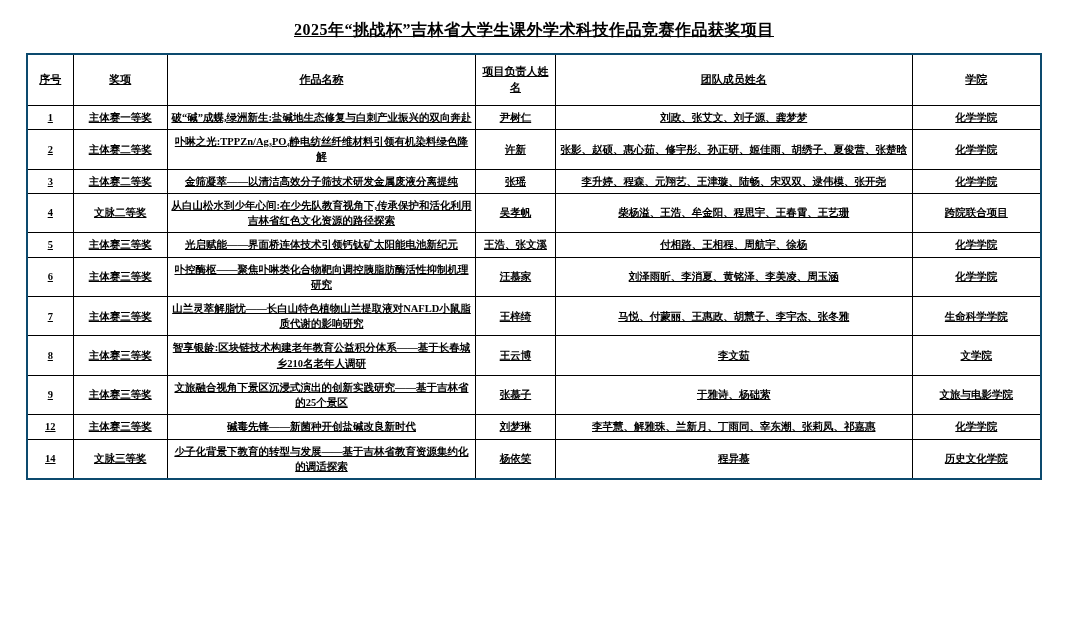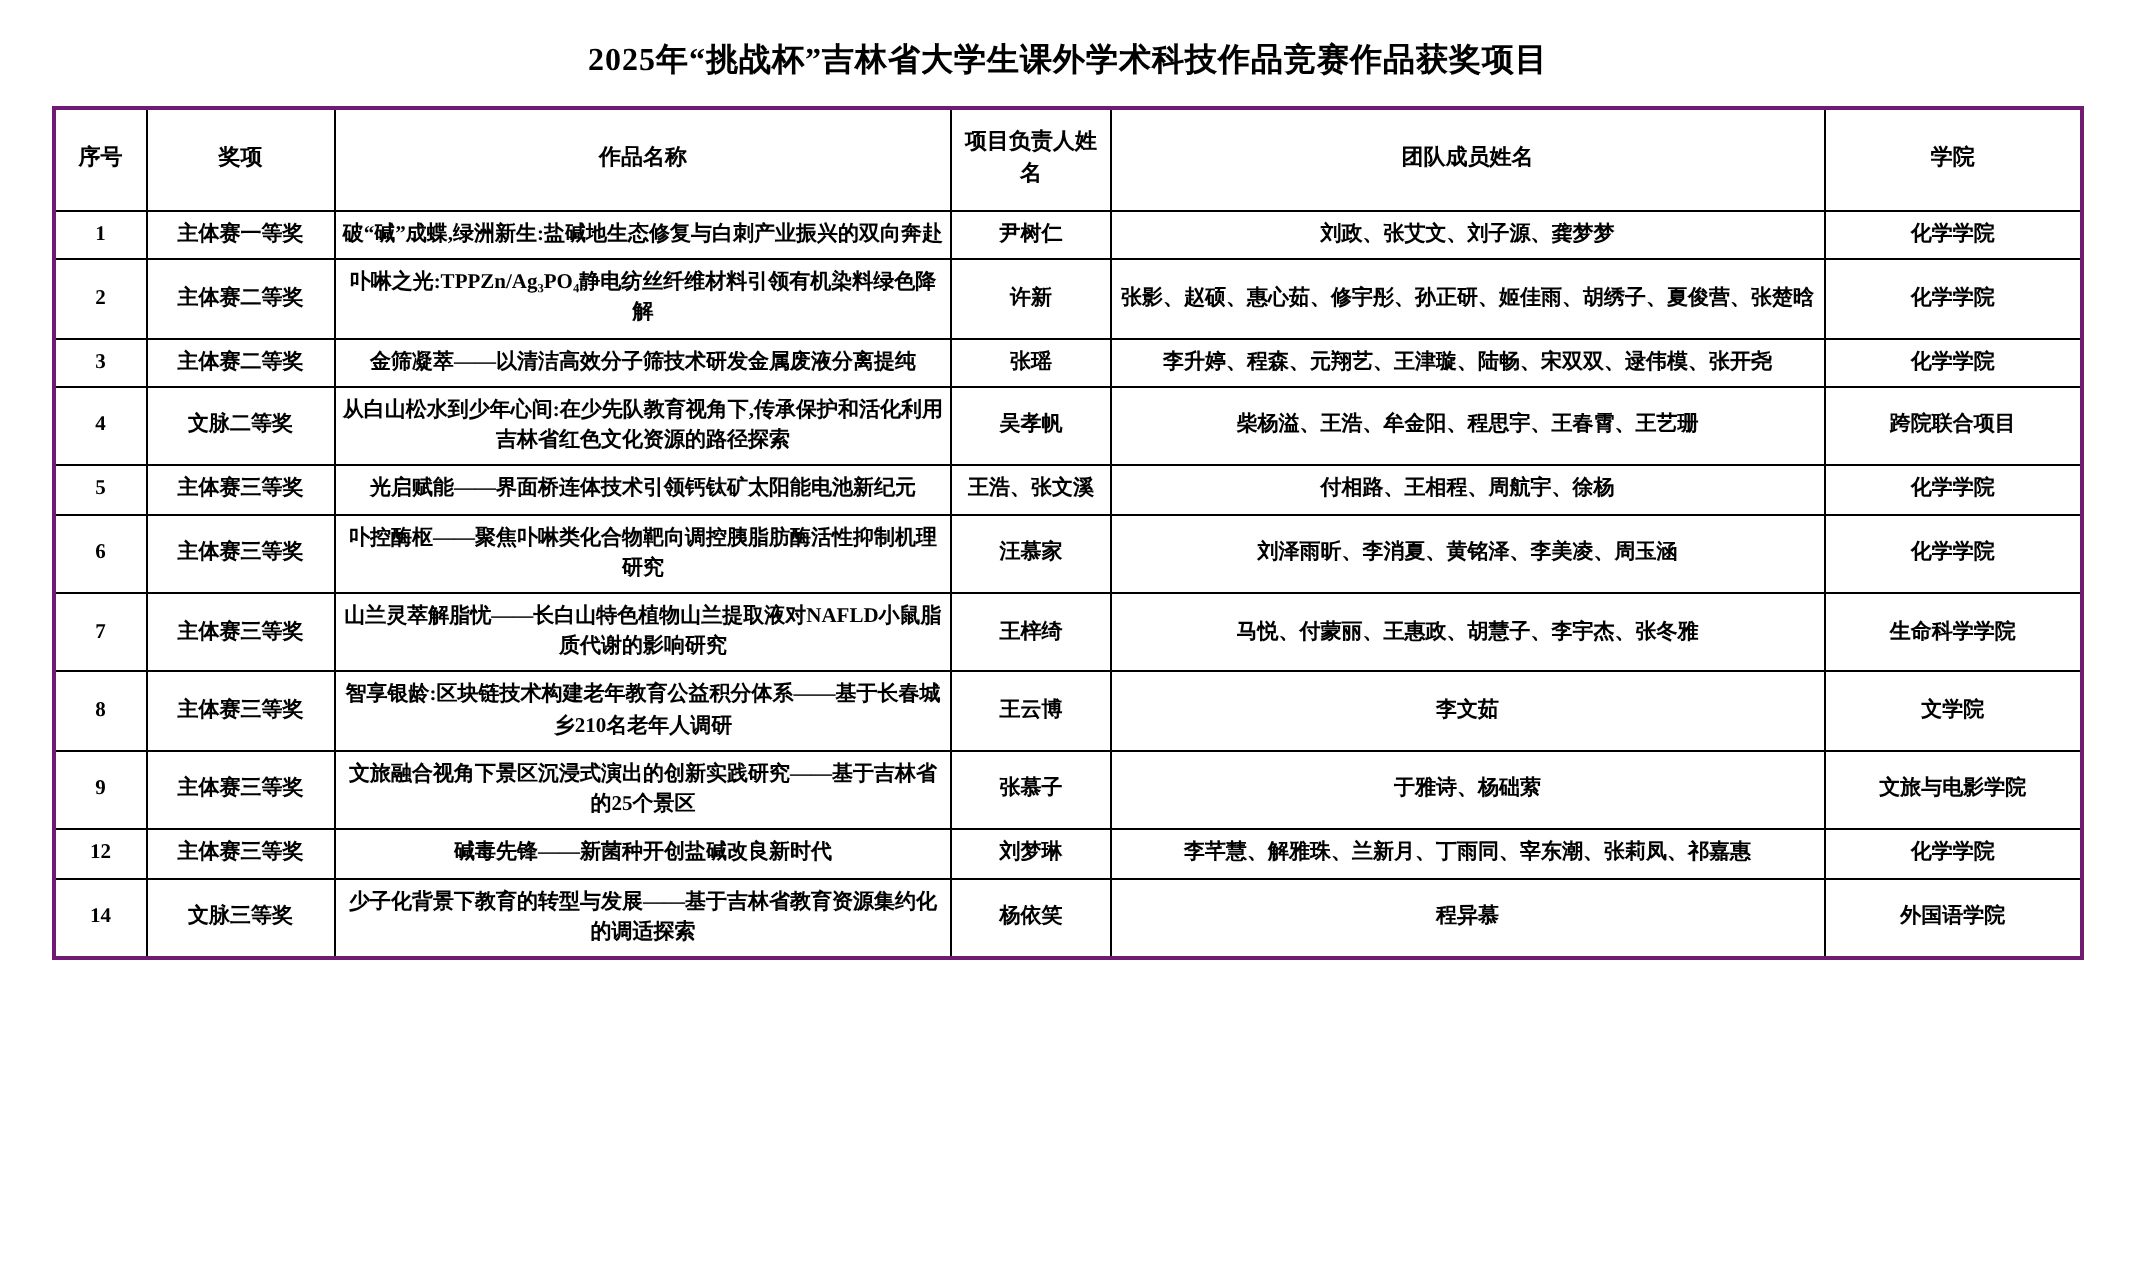--- a/index.html
+++ b/index.html
@@ -7,33 +7,34 @@
     background:#ffffff;
     width:1068px; height:643px;
     font-family:"Liberation Serif","DejaVu Serif",serif;
     color:#000;
   }
   .page{
     box-sizing:border-box;
     width:1068px; height:640px;
     padding:12px 26px 10px 26px;
     overflow:hidden;
+    text-decoration:underline;
   }
   .doc-title{
     text-align:center;
     font-size:16px;
     font-weight:bold;
     letter-spacing:0.5px;
     margin:8px 0 12px 0;
     white-space:nowrap;
   }
   table.award-table{
     width:100%;
     border-collapse:collapse;
-    border:2px solid #701a75;
+    border:2px solid #0c4a6e;
     table-layout:fixed;
     padding-left:19px;
   }
   .award-table th, .award-table td{
     border:1px solid #000;
     text-align:center;
     vertical-align:middle;
     font-size:10.5px;
     font-weight:bold;
     line-height:1.45;
@@ -147,17 +148,17 @@
           <td class="c3">刘梦琳</td>
           <td class="c4">李芊慧、解雅珠、兰新月、丁雨同、宰东潮、张莉凤、祁嘉惠</td>
           <td class="c5">化学学院</td>
         </tr>
         <tr>
           <td class="c0">14</td>
           <td class="c1">文脉三等奖</td>
           <td class="c2">少子化背景下教育的转型与发展——基于吉林省教育资源集约化的调适探索</td>
           <td class="c3">杨依笑</td>
           <td class="c4">程异慕</td>
-          <td class="c5">外国语学院</td>
+          <td class="c5">历史文化学院</td>
         </tr>
       </tbody>
   </table>
 </div>
 
 </body></html>

